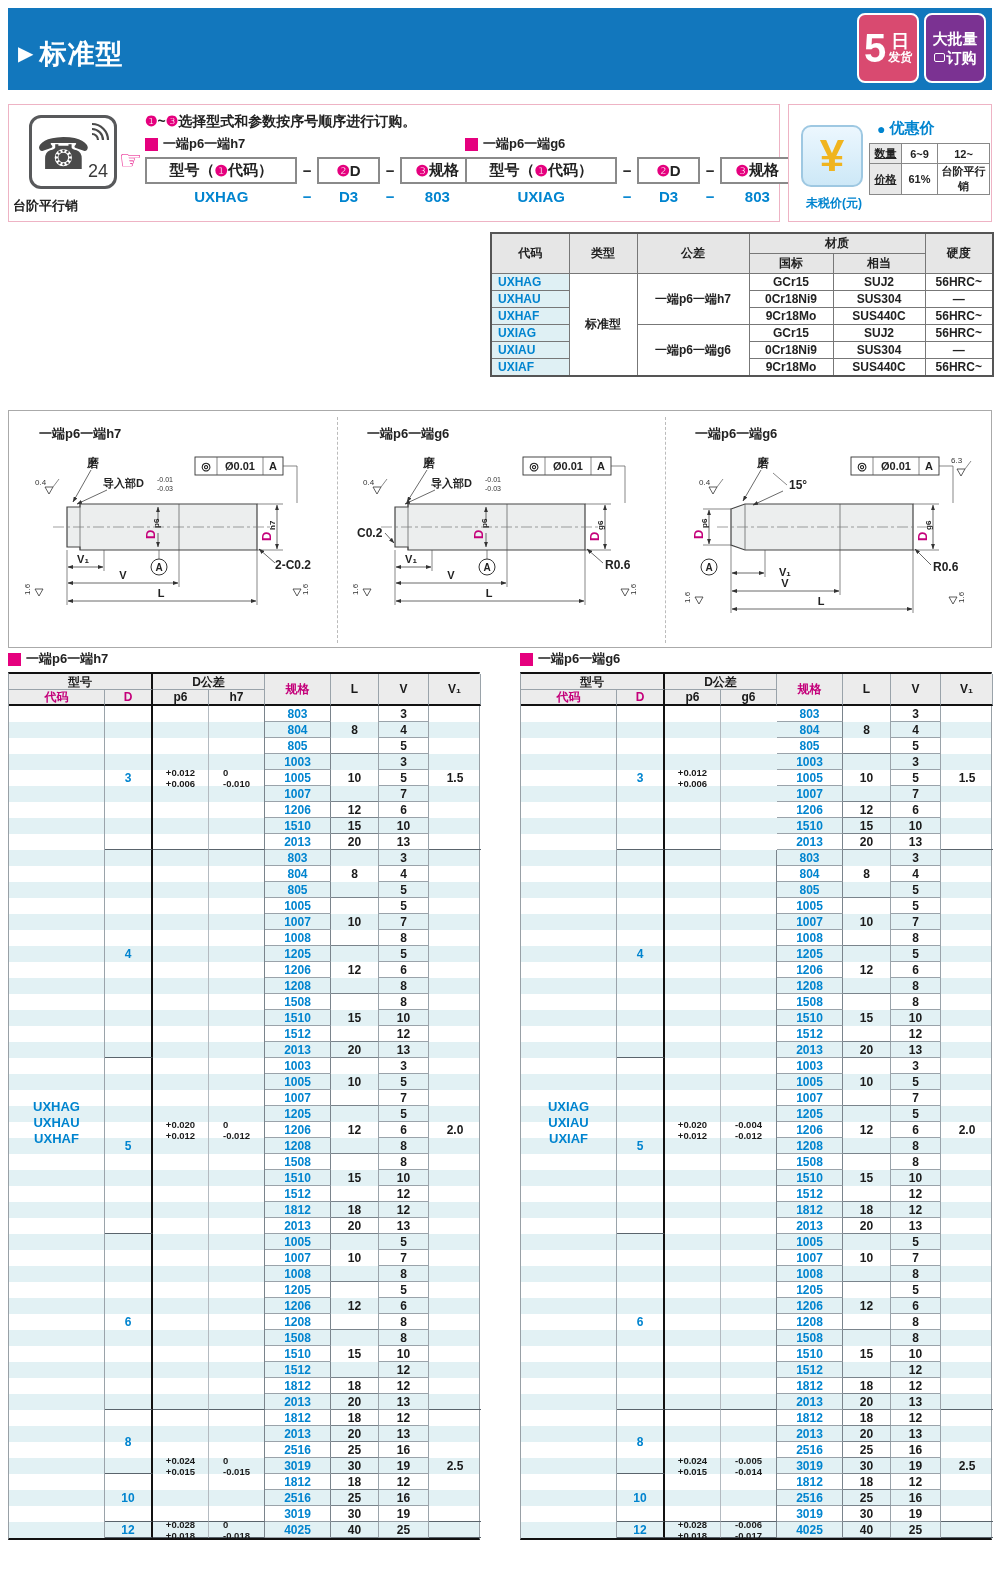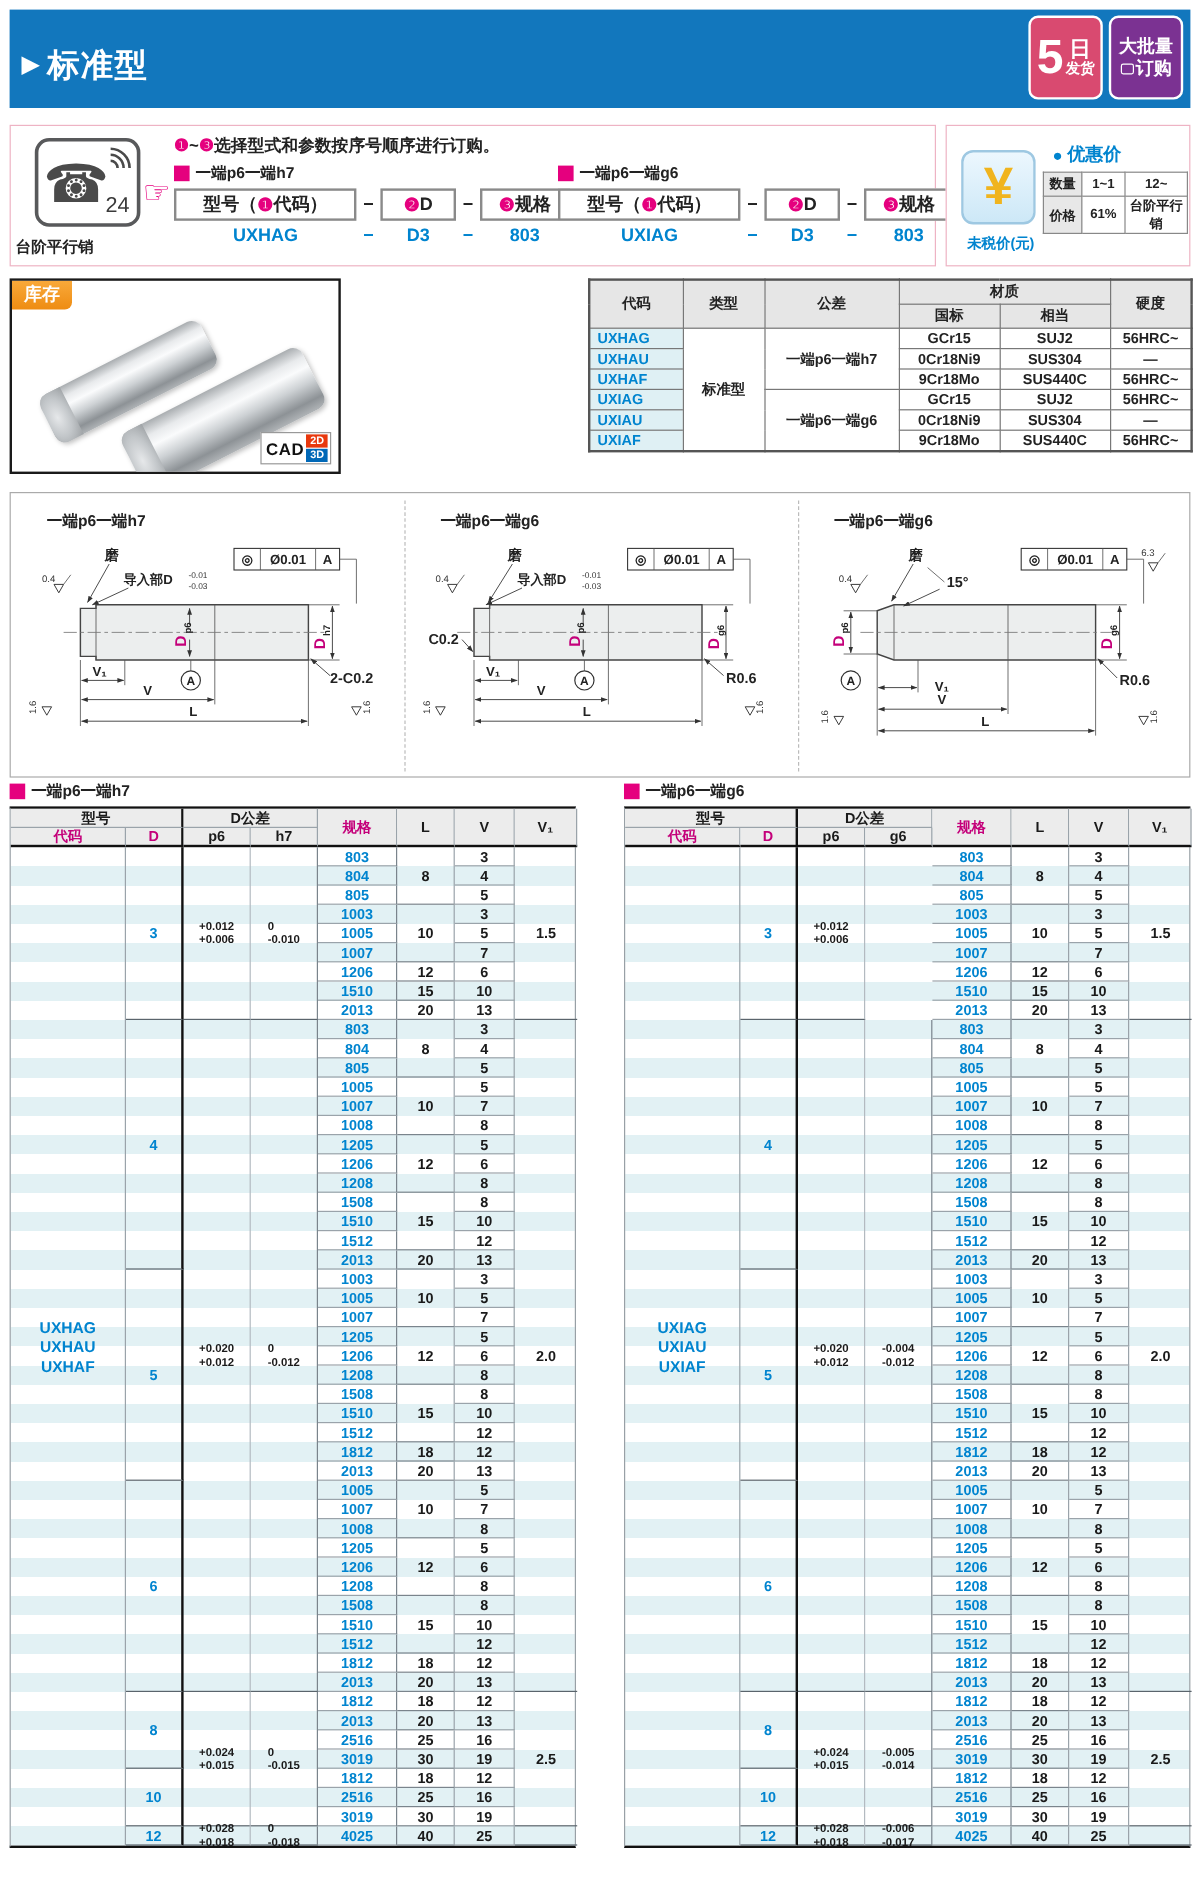--- a/index.html
+++ b/index.html
@@ -48,21 +48,21 @@
 
   
   .pricebox { position:absolute; left:788px; top:104px; width:204px; height:118px; border:1px solid #eeb3c4; background:#fff; }
   .yen-tile { position:absolute; left:12px; top:20px; width:62px; height:62px; border:2px solid #9ec8e2; border-radius:10px; background:linear-gradient(#ecf7fe,#cde8f7); display:flex; align-items:center; justify-content:center; }
   .yen-tile span { font-size:44px; font-weight:900; color:#f0b41e; }
   .price-caption { position:absolute; left:0px; top:90px; width:90px; text-align:center; font-size:12px; font-weight:bold; color:#0084cf; }
   .price-title { position:absolute; left:88px; top:14px; font-size:15px; font-weight:bold; color:#0084cf; display:flex; align-items:center; gap:4px; }
   .price-title .dot { font-size:14px; }
   .pricetable { position:absolute; left:80px; top:38px; border-collapse:collapse; }
   .pricetable td { border:1px solid #888; font-size:11px; font-weight:bold; text-align:center; height:20px; padding:0 2px; color:#222; }
-  .pricetable td.ph { background:#e8e8e8; width:32px; }
+  .pricetable td.ph { background:#e8e8e8; width:32px;text-decoration:underline; }
   .pw1 { width:36px; } .pw2 { width:52px; font-size:10px; }
 
   
   .photobox { position:absolute; left:8px; top:232px; width:276px; height:163px; border:2px solid #1a1a1a; background:#fff; overflow:hidden; }
   .stockbadge { position:absolute; left:0; top:0; background:linear-gradient(#f9a93a,#ee8c12); color:#fff; font-size:15px; font-weight:bold; padding:2px 10px 3px; border-bottom-right-radius:6px; }
   .pin-photo { position:absolute; border-radius:9px; background:linear-gradient(to bottom,#a9adb0 0%,#e8eaec 20%,#fafbfc 36%,#cdd1d4 58%,#8d9296 84%,#b0b4b7 100%); box-shadow:1px 2px 4px rgba(0,0,0,.25); }
   .pin-a { left:22px; top:62px; width:150px; height:44px; transform:rotate(-27deg); }
   .pin-b { left:92px; top:88px; width:168px; height:56px; transform:rotate(-27deg); }
   .pin-cap { position:absolute; left:0; top:0; width:22px; height:100%; border-radius:9px 0 0 9px; background:radial-gradient(ellipse at 40% 50%, #e6e8ea 0%, #c2c6c9 55%, #9ea2a5 100%); }
   .cadbadge { position:absolute; right:6px; bottom:6px; display:flex; align-items:center; border:1px solid #999; background:#fff; padding:1px 2px; }
@@ -223,48 +223,32 @@
       </div>
     <div class="price-caption">未税价(元)</div>
     <div class="price-title">
         <span class="dot">●</span>
         <span>优惠价</span>
       </div>
     <table class="pricetable">
       <tbody>
           <tr>
         <td class="ph">数量</td>
-        <td class="pw1">1~1</td>
+        <td class="pw1">6~9</td>
         <td class="pw2">12~</td>
       </tr>
       <tr>
         <td class="ph">价格</td>
         <td class="pw1">61%</td>
         <td class="pw2">台阶平行销</td>
       </tr>
     </tbody>
       </table>
   </div>
 
-  <div class="photobox">
-    <div class="pin-photo pin-a">
-        <span class="pin-cap"></span>
-      </div>
-    <div class="pin-photo pin-b">
-        <span class="pin-cap"></span>
-      </div>
-    <div class="stockbadge">库存</div>
-    <div class="cadbadge">
-      <span class="cad">CAD</span>
-      <span class="dd">
-        <span class="d2">2D</span>
-        <span class="d3">3D</span>
-      </span>
-    </div>
-  </div>
 
   <table class="mat">
     <colgroup>
         <col style="width:78px">
         <col style="width:68px">
         <col style="width:112px">
         <col style="width:84px">
         <col style="width:92px">
         <col style="width:68px">
       </colgroup>

